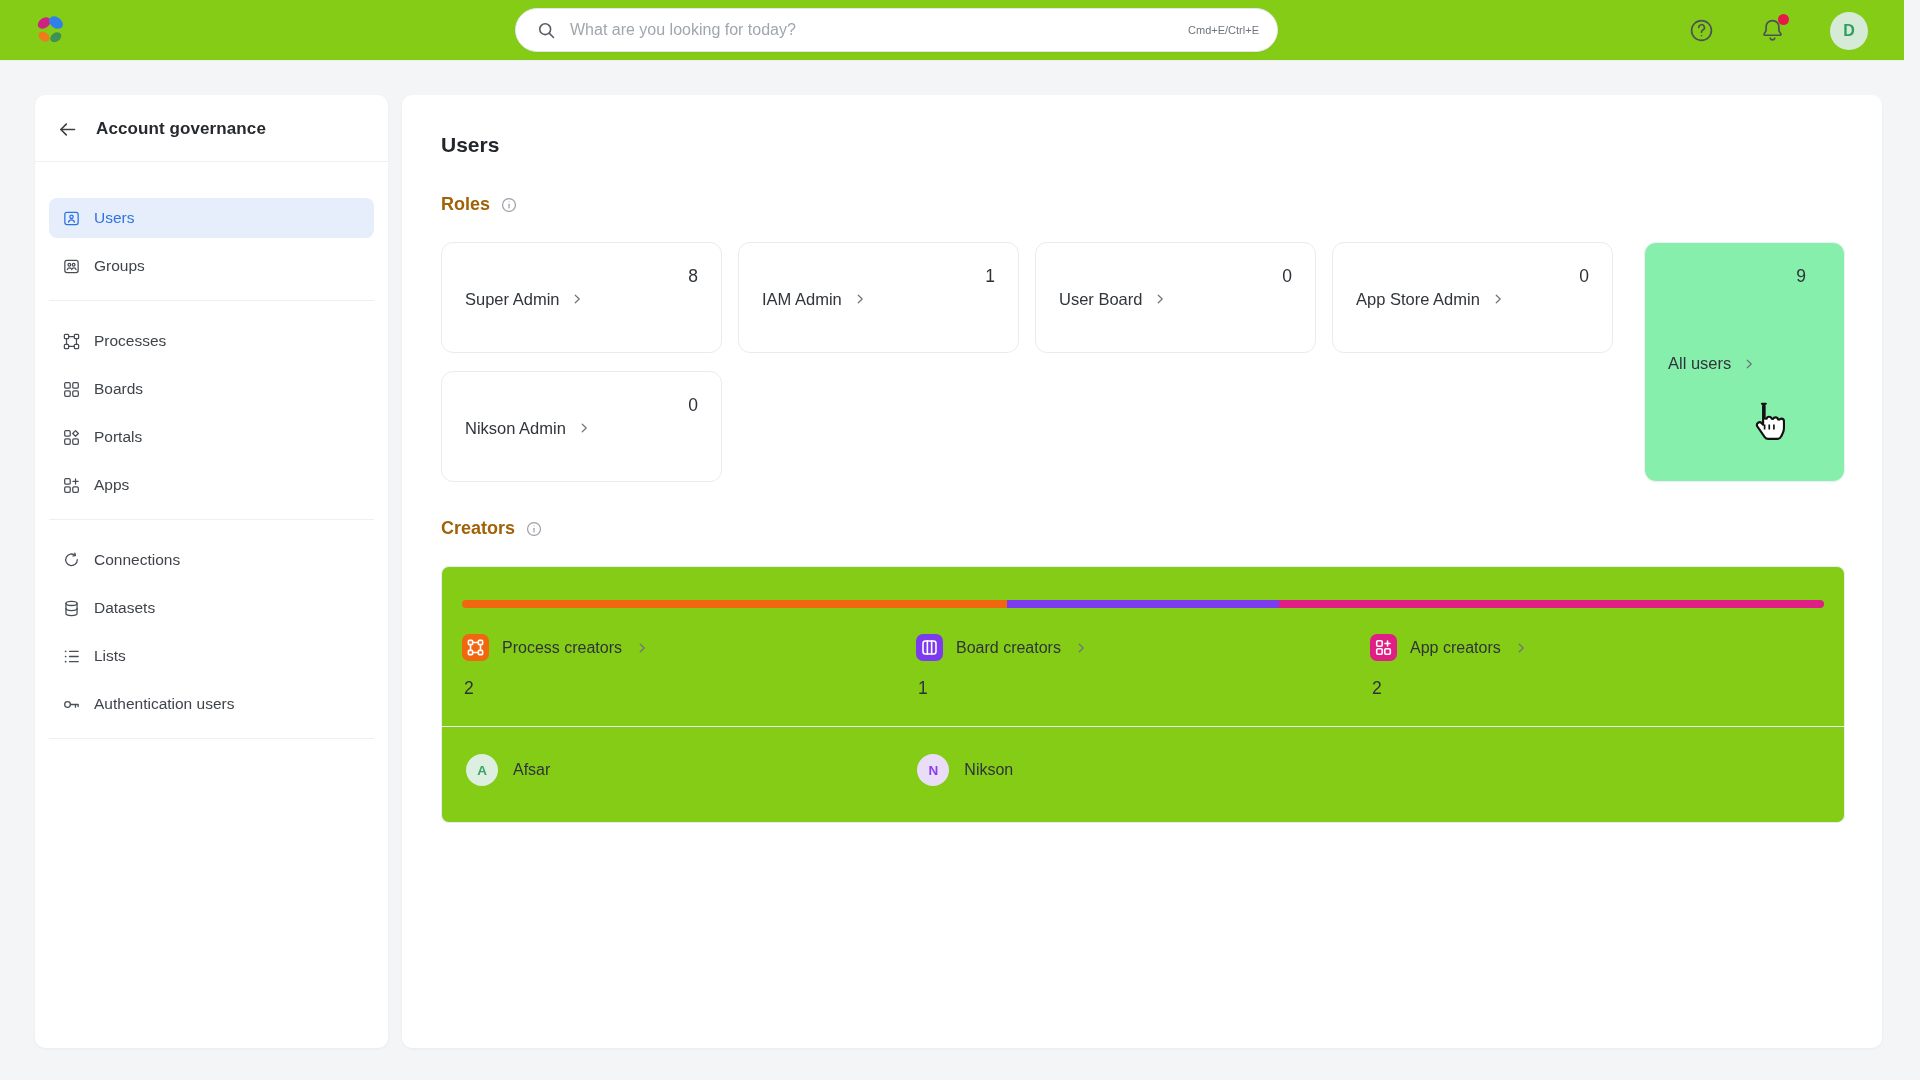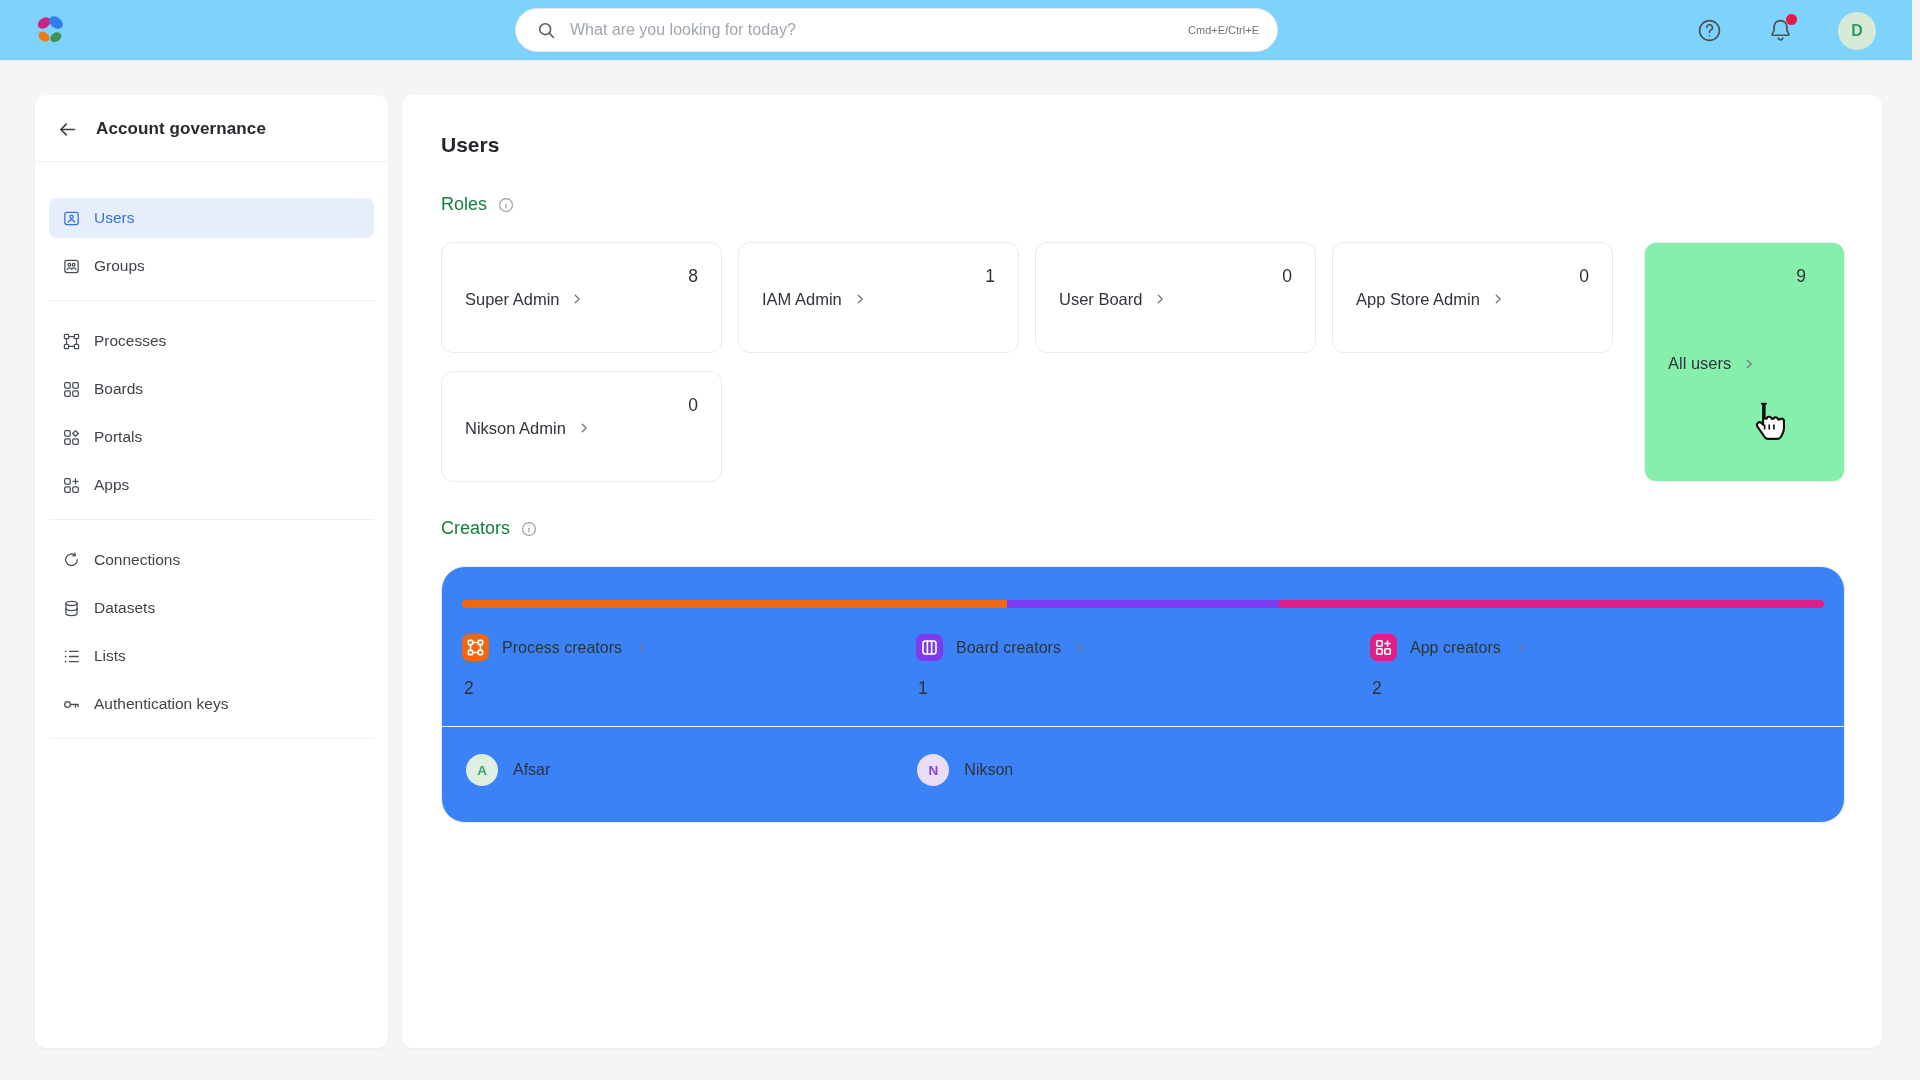--- a/index.html
+++ b/index.html
@@ -6,22 +6,22 @@
   html,body { width:1920px; height:1080px; }
   body {
     font-family:"Liberation Sans", sans-serif;
     background:#f4f5f7;
     color:#33373d;
     position:relative;
     overflow:hidden;
   }
   
   .topbar {
-    position:absolute; top:0; left:0; right:8px; height:61px;
-    background:#7dd3fc; border-bottom:1px solid #ededf0;text-decoration:underline;
+    position:absolute; top:0; left:0; right:16px; height:61px;
+    background:#84cc16; border-bottom:1px solid #ededf0;text-decoration:underline;
   }
   .logo { position:absolute; left:35px; top:15px; width:30px; height:30px; }
   .searchbar {
     position:absolute; left:515px; top:8px; width:763px; height:44px;
     background:#fff; border:1px solid #e4e6ea; border-radius:22px;
     display:flex; align-items:center; padding:0 18px 0 20px;
     box-shadow:0 1px 2px rgba(25,32,44,.03);
   }
   .searchbar .s-icon { width:21px; height:21px; color:#565c64; flex:0 0 auto; margin-right:13px; }
   .searchbar input {
@@ -67,21 +67,21 @@
   }
   .sb-item .sb-ic { width:19px; height:19px; color:#484e56; flex:0 0 auto; display:flex; }
   .sb-item .sb-ic svg { width:100%; height:100%; }
   .sb-item.active { background:#e6eefb; color:#2e72e4; }
   .sb-item.active .sb-ic { color:#2e72e4; }
   .sb-group-divider { height:1px; background:#edeff2; margin:14px 0 20px; }
   
   .main { flex:1; padding:38px 37px 0 39px; position:relative; }
   .page-title { font-size:21px; font-weight:700; color:#23262b; margin-bottom:37px; }
   .section-head { display:flex; align-items:center; gap:10px; margin-bottom:27px; }
-  .section-head .sh-label { font-size:18px; font-weight:400; color:#15803d; }
+  .section-head .sh-label { font-size:18px; font-weight:700; color:#a16207; }
   .info-ic { width:18px; height:18px; color:#9aa0a7; cursor:pointer; }
   .info-ic svg { width:100%; height:100%; }
   
   .roles-grid {
     display:grid; grid-template-columns:281px 281px 281px 281px 1fr;
     column-gap:16px; row-gap:18px; margin-bottom:36px;
   }
   .role-card {
     border:1px solid #e9ebee; border-radius:12px; background:#fff;
     height:111px; padding:23px 23px 20px;
@@ -92,21 +92,21 @@
   .rc-label { font-size:16.5px; font-weight:500; color:#31353b; }
   .chev { width:14px; height:14px; color:#6f757d; flex:0 0 auto; }
   .chev svg { width:100%; height:100%; }
   .rc-count { font-size:17.5px; color:#2e3237; }
   .role-card.allusers {
     grid-column:5; grid-row:1 / span 2; margin-left:15px;
     background:#86efac; border-color:#edeff2; height:auto;
     justify-content:flex-start; gap:40px;
   }
   
-  .creators-card { border:1px solid #eaecef; border-radius:24px; background:#3b82f6; }
+  .creators-card { border:1px solid #eaecef; border-radius:8px; background:#84cc16; }
   .bar-wrap { padding:33px 20px 0; }
   .dist-bar { height:8px; border-radius:6px; overflow:hidden; display:flex; }
   .dist-bar .seg { height:100%; }
   .stats-row { display:grid; grid-template-columns:1fr 1fr 1fr; padding:26px 20px 27px; }
   .stat-head { display:flex; align-items:center; gap:13px; cursor:pointer; }
   .stat-icon {
     width:27px; height:27px; border-radius:7px; color:#fff;
     display:flex; align-items:center; justify-content:center; flex:0 0 auto;
   }
   .stat-icon svg { width:19px; height:19px; }
@@ -282,21 +282,21 @@
           </span>
           <span>Lists</span>
         </div>
         <div class="sb-item">
           <span class="sb-ic">
             <svg viewBox="0 0 24 24" fill="none" stroke="currentColor" stroke-linecap="round" stroke-linejoin="round" stroke-width="1.6">
               <circle cx="7" cy="12" r="3.6"></circle>
               <path d="M10.6 12h9.8M17 12v3.4M20.4 12v2.6"></path>
             </svg>
           </span>
-          <span>Authentication keys</span>
+          <span>Authentication users</span>
         </div>
         <div class="sb-group-divider"></div>
       </nav>
   </aside>
 
   <main class="main card-surface">
     <h1 class="page-title">Users</h1>
 
     <div class="section-head">
       <span class="sh-label">Roles</span>

